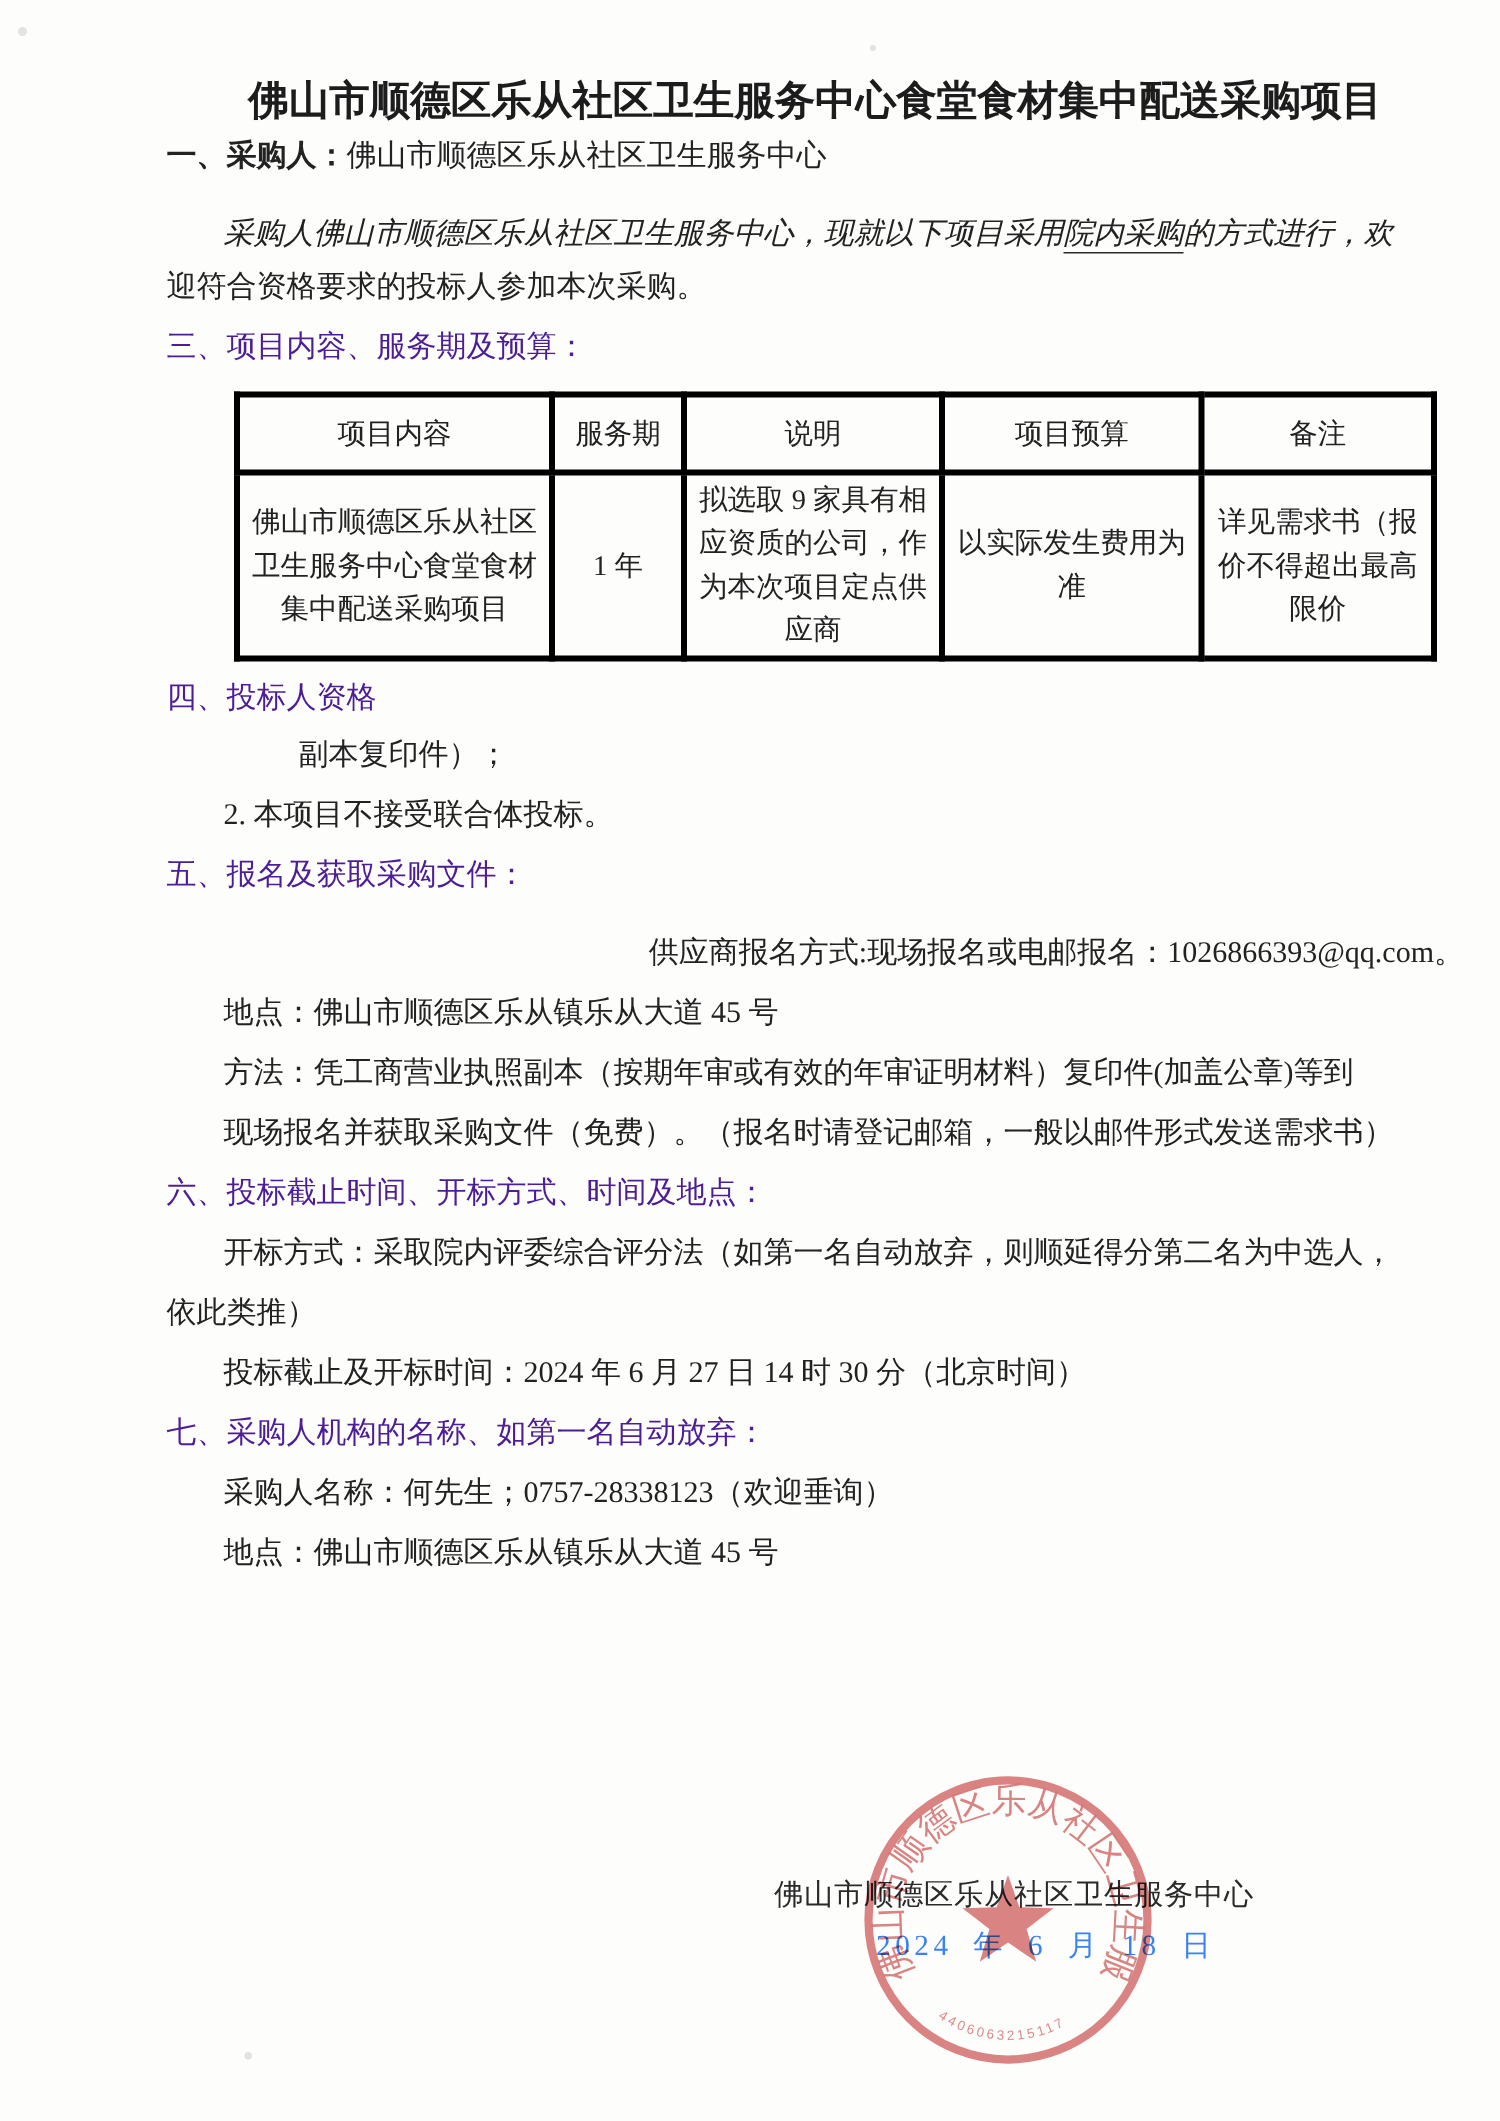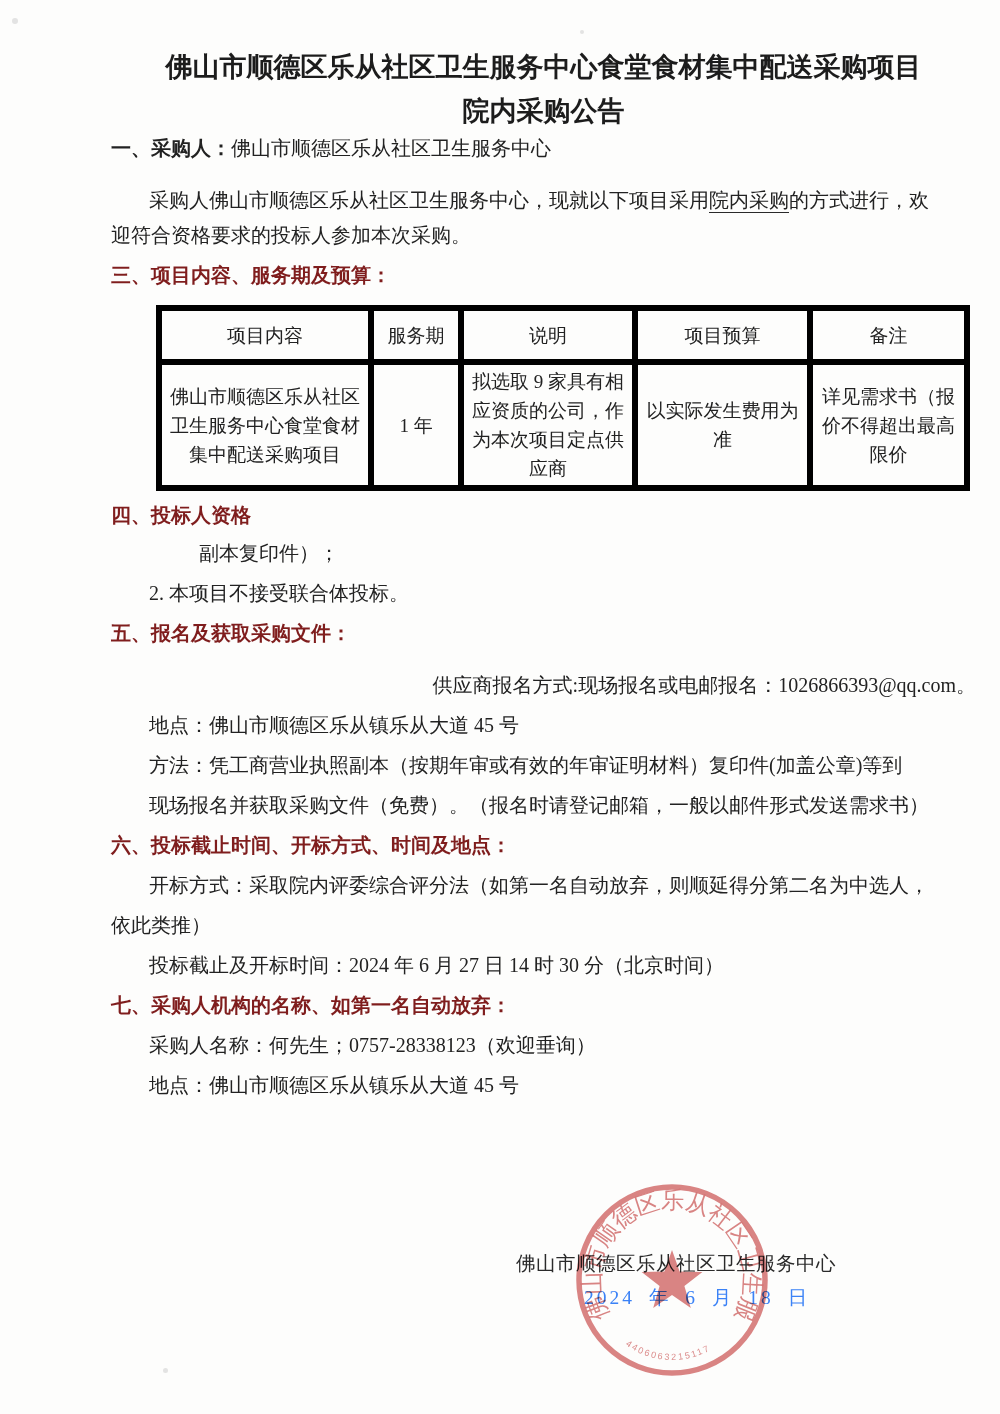--- a/index.html
+++ b/index.html
@@ -17,39 +17,39 @@
   .doc-title {
     text-align:center;
     font-weight:bold;
     font-size:27px;
     line-height:44px;
     color:#1c1c1c;
   }
 
   .line { font-size:20px; line-height:40px; white-space:nowrap; }
   .lh30 { line-height:30px; }
-  .heading { font-weight:bold; color:#7f1d1d; }
+  .heading { font-weight:normal; color:#4c1d95; }
   .bold { font-weight:bold; }
   .ind { padding-left:38px; }
   .ind2 { padding-left:88px; }
   .ulined { border-bottom:1.5px solid #2a2a2a; padding-bottom:1px; }
 
   .mt6 { margin-top:6px; }
   .mt12 { margin-top:12px;text-align:right; }
   .mt18 { margin-top:18px; }
-  .mt22 { margin-top:22px; }
+  .mt22 { margin-top:22px;font-style:italic; }
 
   table.spec {
     border-collapse:collapse;
     margin:10px 0 0 45px;
     table-layout:fixed;
     width:778px;
   }
   table.spec td, table.spec th {
-    border:6px solid #000000;
+    border:4px solid #000000;
     text-align:center;
     vertical-align:middle;
     font-weight:normal;
     font-size:19px;
     padding:2px 6px;
     line-height:29px;
     white-space:normal;
   }
   table.spec tr.hdr th { height:44px; }
   table.spec tr.body td { height:114px; }
@@ -74,21 +74,20 @@
   }
   .speck { position:absolute; background:#c9c9c9; border-radius:50%; opacity:.5; }
 </style>
 </head>
 <body>
 
 <div class="page">
   <div class="content">
 
     <div class="doc-title">佛山市顺德区乐从社区卫生服务中心食堂食材集中配送采购项目</div>
-    <div class="doc-title">院内采购公告</div>
 
     <div class="line lh30"><span class="bold">一、采购人：</span><span>佛山市顺德区乐从社区卫生服务中心</span></div>
 
 
     <div class="line lh30 mt22 ind"><span>采购人佛山市顺德区乐从社区卫生服务中心，现就以下项目采用</span><span class="ulined">院内采购</span><span>的方式进行，欢</span></div>
     <div class="line">迎符合资格要求的投标人参加本次采购。</div>
 
     <div class="line heading">三、项目内容、服务期及预算：</div>
 
     <table class="spec">

